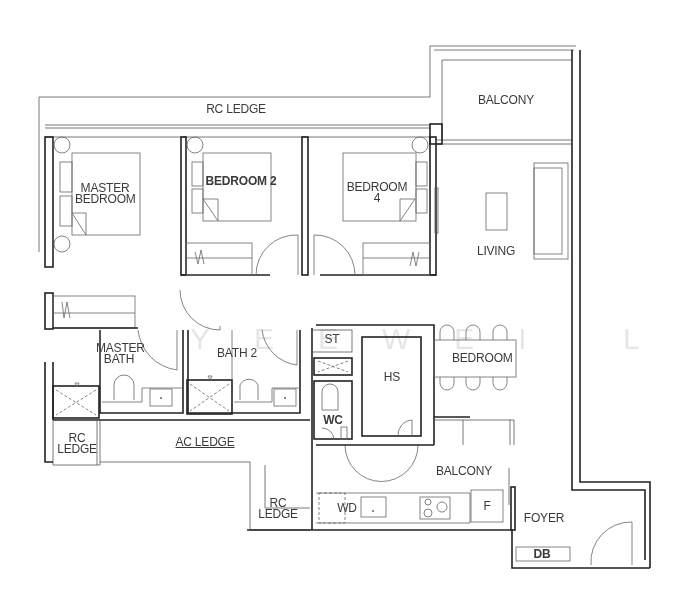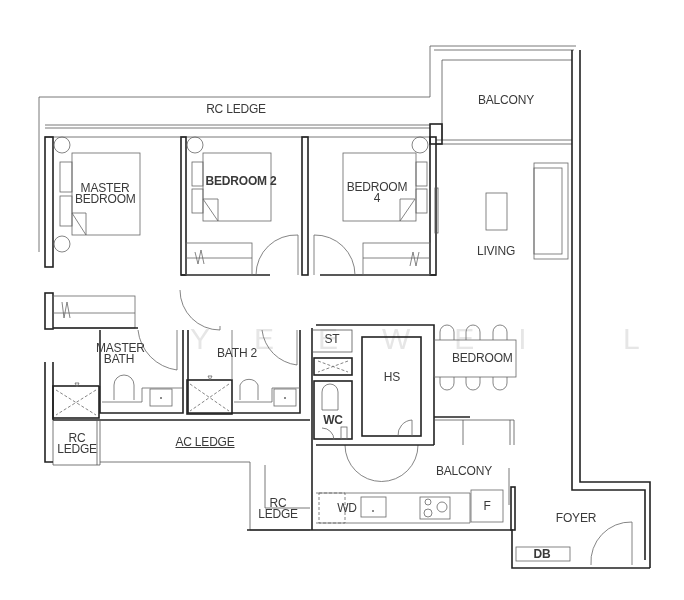--- a/index.html
+++ b/index.html
@@ -159,14 +159,14 @@
 <div class="lbl" style="left:380px;top:372px;width:24px;">HS</div>
 <div class="lbl" style="left:321px;top:415px;width:24px;font-weight:bold;">WC</div>
 <div class="lbl" style="left:57px;top:433px;width:40px;">RC
 LEDGE</div>
 <div class="lbl" style="left:175px;top:437px;width:60px;text-decoration:underline;">AC LEDGE</div>
 <div class="lbl" style="left:436px;top:466px;width:56px;">BALCONY</div>
 <div class="lbl" style="left:258px;top:498px;width:40px;">RC
 LEDGE</div>
 <div class="lbl" style="left:335px;top:503px;width:24px;">WD</div>
 <div class="lbl" style="left:476px;top:501px;width:22px;">F</div>
-<div class="lbl" style="left:552px;top:513px;width:48px;text-align:center;">FOYER</div>
+<div class="lbl" style="left:520px;top:513px;width:48px;text-align:center;">FOYER</div>
 <div class="lbl" style="left:528px;top:549px;width:28px;font-weight:bold;">DB</div>
 
 </body></html>

